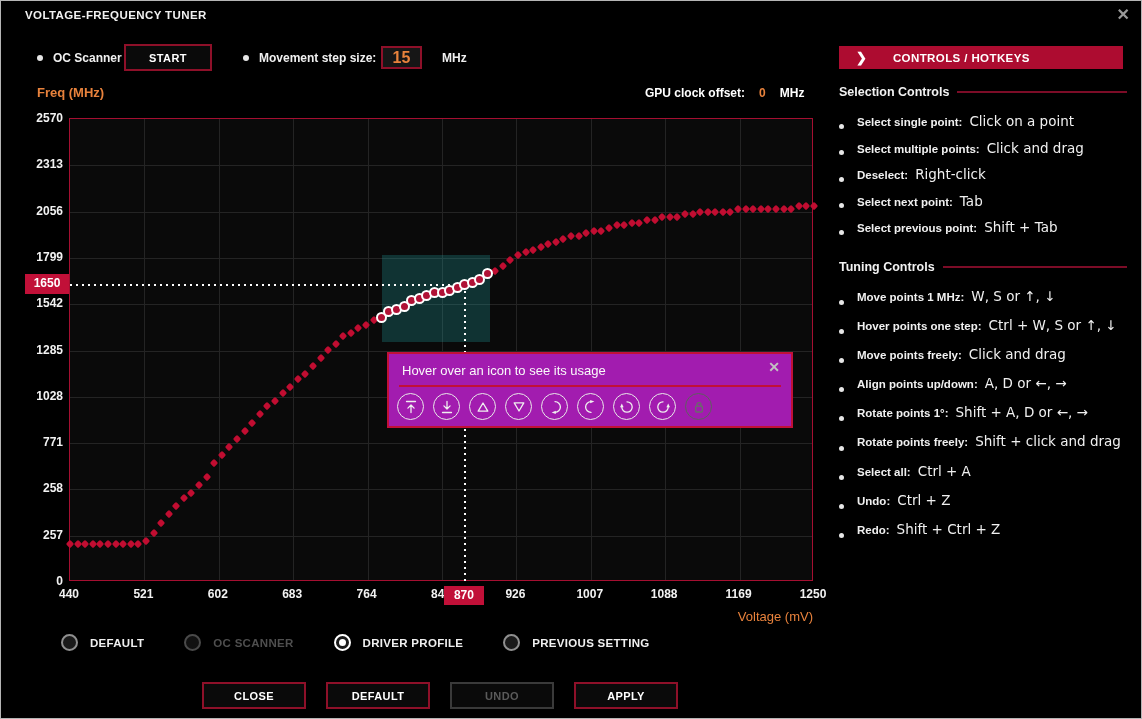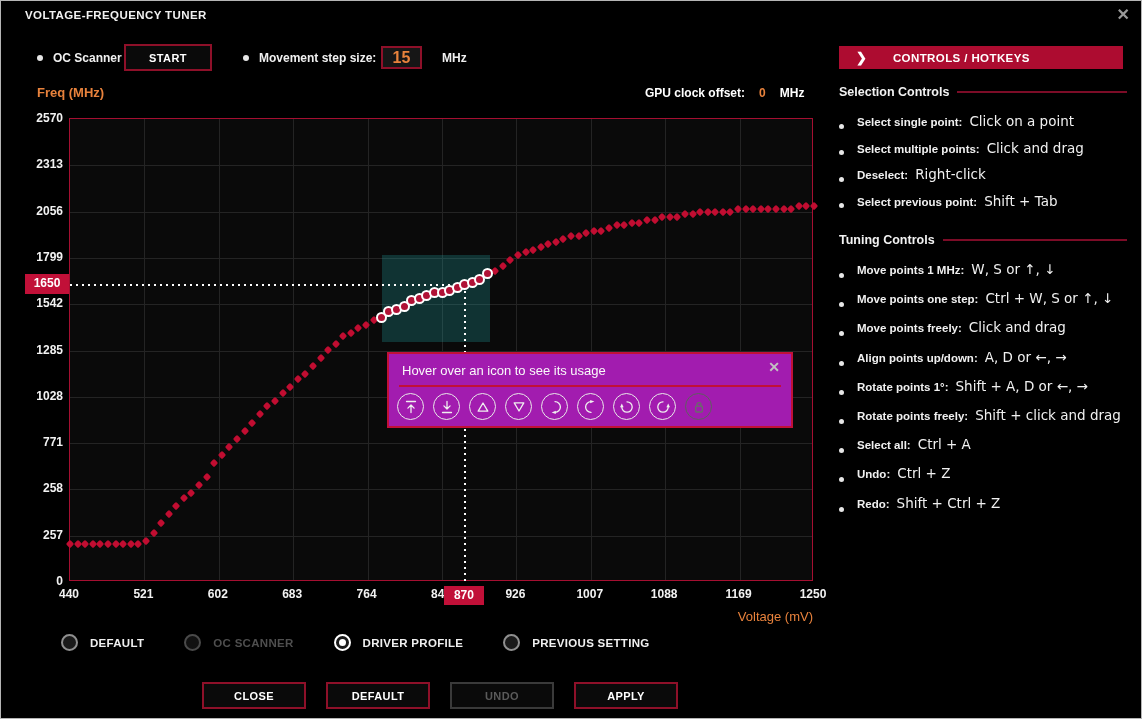--- a/index.html
+++ b/index.html
@@ -350,37 +350,42 @@
           <span class="lab">Select multiple points:</span>
           <span class="keys">Click and drag</span>
         </div>
         <div class="hk-item">
           <div class="b"></div>
           <span class="lab">Deselect:</span>
           <span class="keys">Right-click</span>
         </div>
         <div class="hk-item">
           <div class="b"></div>
+          <span class="lab">Select next point:</span>
+          <span class="keys">Tab</span>
+        </div>
+        <div class="hk-item">
+          <div class="b"></div>
           <span class="lab">Select previous point:</span>
           <span class="keys">Shift + Tab</span>
         </div>
       </div>
       <div class="section-title sec2">
         <span class="t">Tuning Controls</span>
         <div class="line"></div>
       </div>
       <div class="list-tun">
         <div class="hk-item">
           <div class="b"></div>
           <span class="lab">Move points 1 MHz:</span>
           <span class="keys">W, S or ↑, ↓</span>
         </div>
         <div class="hk-item">
           <div class="b"></div>
-          <span class="lab">Move points one step:</span>
+          <span class="lab">Hover points one step:</span>
           <span class="keys">Ctrl + W, S or ↑, ↓</span>
         </div>
         <div class="hk-item">
           <div class="b"></div>
           <span class="lab">Move points freely:</span>
           <span class="keys">Click and drag</span>
         </div>
         <div class="hk-item">
           <div class="b"></div>
           <span class="lab">Align points up/down:</span>

